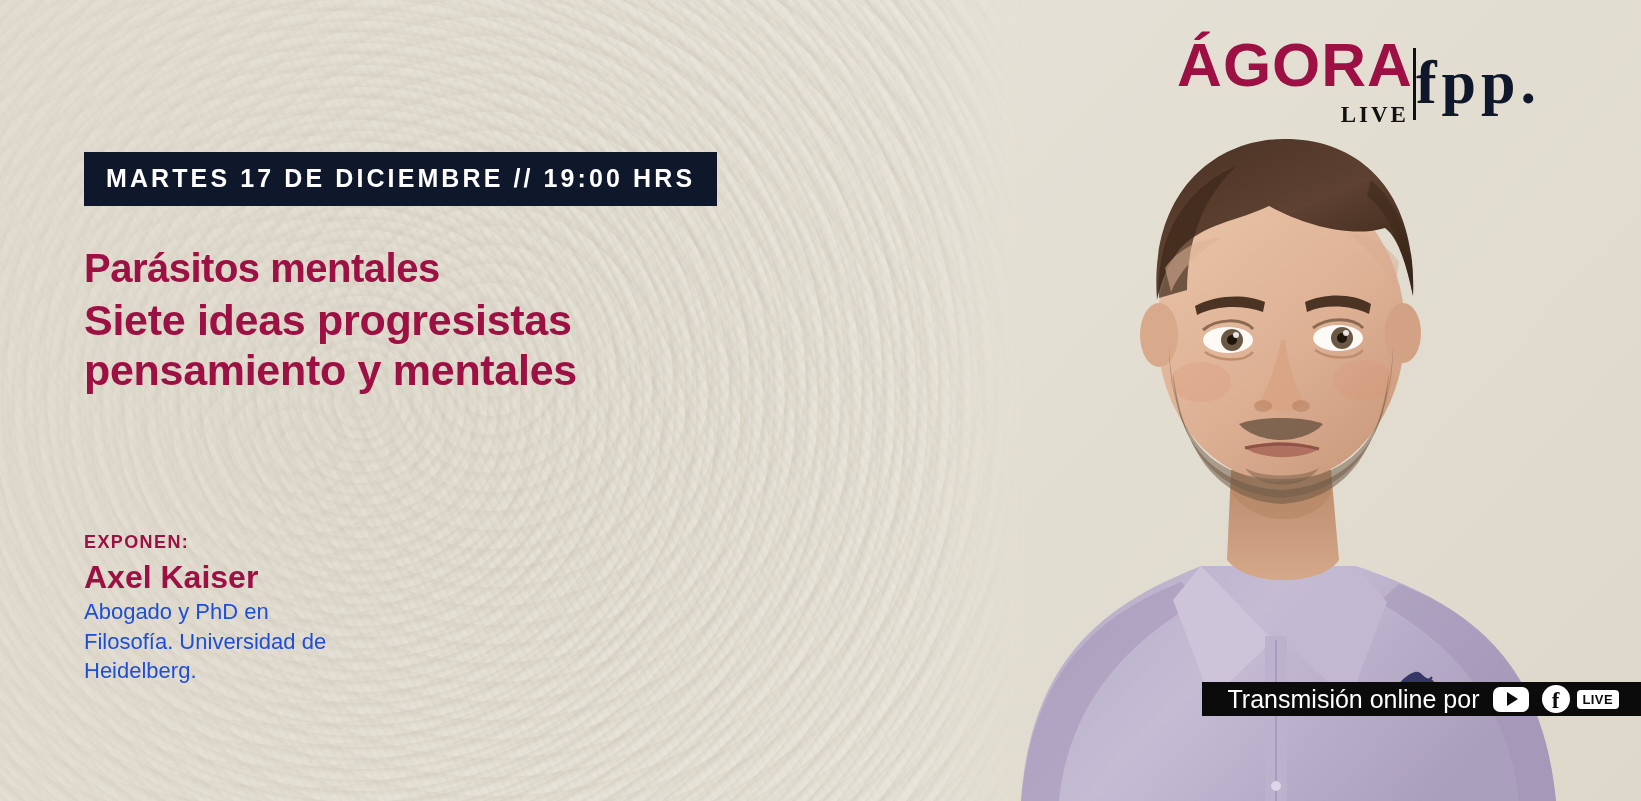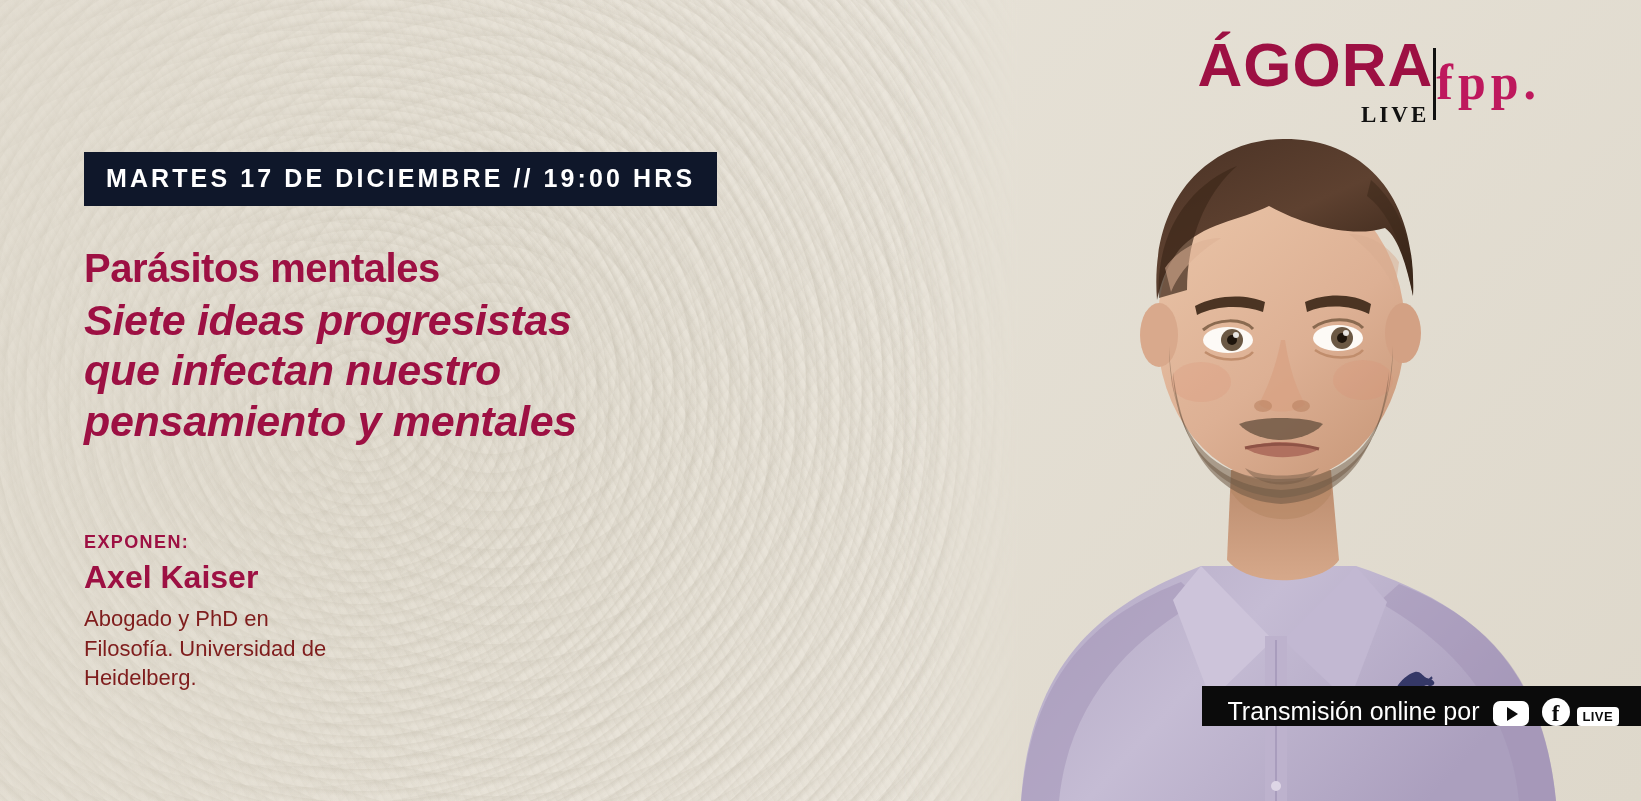--- a/index.html
+++ b/index.html
@@ -77,22 +77,22 @@
     letter-spacing:1px; color:#9d1043;
   }
   .logo-live {
     font-family:"Liberation Serif", serif;
     font-weight:700; font-size:23px; letter-spacing:3px;
     color:#111; margin-top:7px; margin-right:4px;
   }
   .logo-div { width:3px; height:72px; background:#111; margin-top:4px; }
   .logo-fpp {
     font-family:"Liberation Serif", serif;
-    font-weight:700; font-size:50px; line-height:1;
-    letter-spacing:5px; color:#be185d;
+    font-weight:700; font-size:62px; line-height:1;
+    letter-spacing:5px; color:#0f172a;
   }
 
   
   .datebar {
     position:absolute; left:84px; top:152px;
     background:#0f172a; color:#fff;
     padding:12px 22px 13px 22px;
     font-weight:700; font-size:25px;
     letter-spacing:3.1px;
     z-index:6; white-space:nowrap;
@@ -100,58 +100,58 @@
 
   
   .headline { position:absolute; left:84px; top:248px; z-index:6; }
   .title {
     font-weight:700; font-size:40px; line-height:1.04;
     color:#9d1043; letter-spacing:-.5px; white-space:nowrap;
   }
   .subtitle {
     margin-top:5px;
     font-weight:700; font-size:43px; line-height:1.18;
-    color:#9d1043; letter-spacing:-.3px;font-style:italic;
+    color:#9d1043; letter-spacing:-.3px;
   }
   .subtitle div { white-space:nowrap; }
 
   
   .credits {
     position:absolute; left:84px; top:532px;
     display:flex; gap:46px; z-index:6;
   }
   .cred-col { width:270px; }
   .cred-label {
     font-weight:700; font-size:18px; letter-spacing:1.4px;
     color:#9d1043; margin-bottom:7px;
   }
   .cred-name {
     font-weight:700; font-size:32px; line-height:1.1;
-    color:#9d1043; margin-bottom:9px; white-space:nowrap;
+    color:#9d1043; margin-bottom:2px; white-space:nowrap;
   }
   .cred-desc {
-    font-size:22px; line-height:1.34; color:#7f1d1d;
+    font-size:22px; line-height:1.34; color:#1d4ed8;
     font-weight:400;
   }
 
   
   .portrait {
     position:absolute; right:0; bottom:0;
     width:740px; height:801px;
     z-index:3; overflow:hidden;
     -webkit-mask-image:linear-gradient(to right, transparent 0%, rgba(0,0,0,.25) 5%, #000 16%, #000 100%);
             mask-image:linear-gradient(to right, transparent 0%, rgba(0,0,0,.25) 5%, #000 16%, #000 100%);
   }
 
   
   .bcast {
-    position:absolute; right:0; bottom:75px;
+    position:absolute; right:0; bottom:85px;
     background:#0b0b0b;
-    height:40px; padding:0 22px 0 26px;
-    display:flex; align-items:flex-end; gap:13px;
+    height:34px; padding:0 22px 0 26px;
+    display:flex; align-items:center; gap:13px;
     z-index:8;
   }
   .bcast-text {
     color:#fff; font-size:25px; font-weight:400; white-space:nowrap;
   }
   .yt {
     width:36px; height:25px; background:#fff; border-radius:7px;
     display:flex; align-items:center; justify-content:center;
   }
   .yt i {
@@ -296,21 +296,20 @@
     <div class="logo-div"></div>
     <div class="logo-fpp">fpp.</div>
   </div>
 
   <div class="datebar">MARTES 17 DE DICIEMBRE // 19:00 HRS</div>
 
   <div class="headline">
     <div class="title">Parásitos mentales</div>
     <div class="subtitle">
       <div>Siete ideas progresistas</div>
-      <div>que infectan nuestro</div>
       <div>pensamiento y mentales</div>
     </div>
   </div>
 
   <div class="credits">
     <div class="cred-col">
       <div class="cred-label">EXPONEN:</div>
       <div class="cred-name">Axel Kaiser</div>
       <div class="cred-desc">Abogado y PhD en Filosofía. Universidad de Heidelberg.</div>
     </div>

